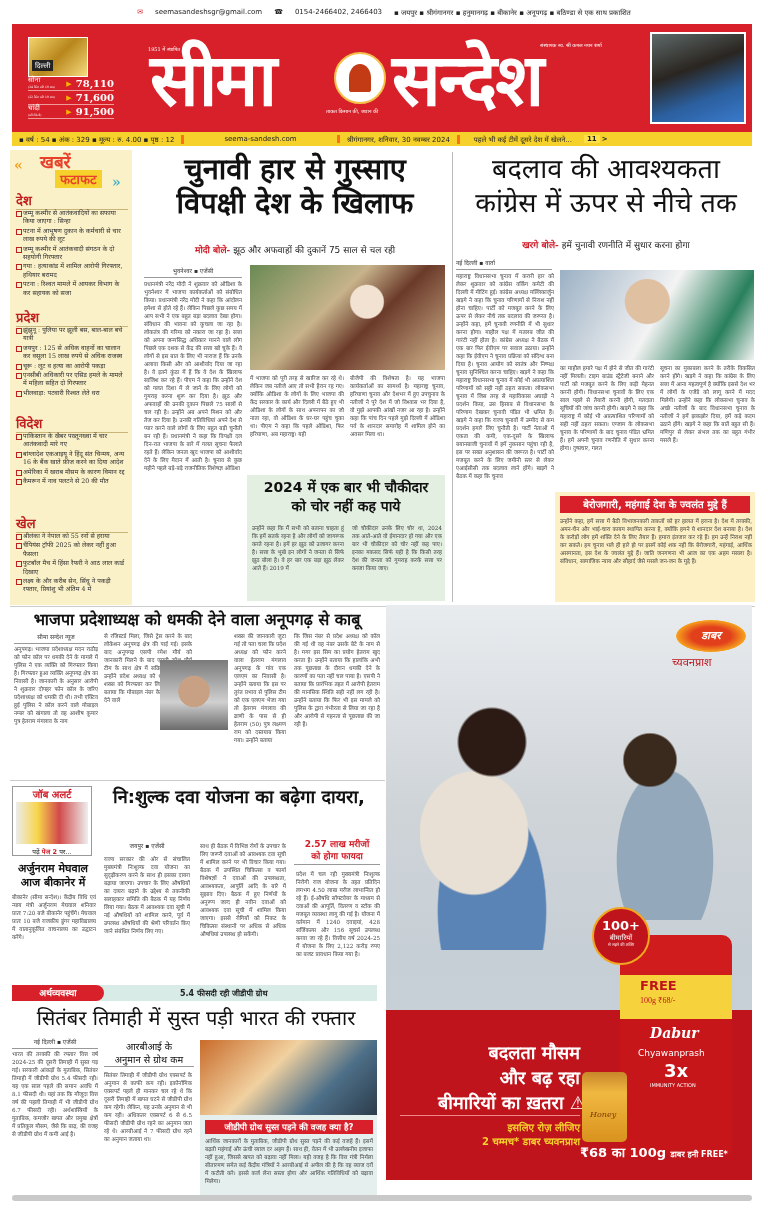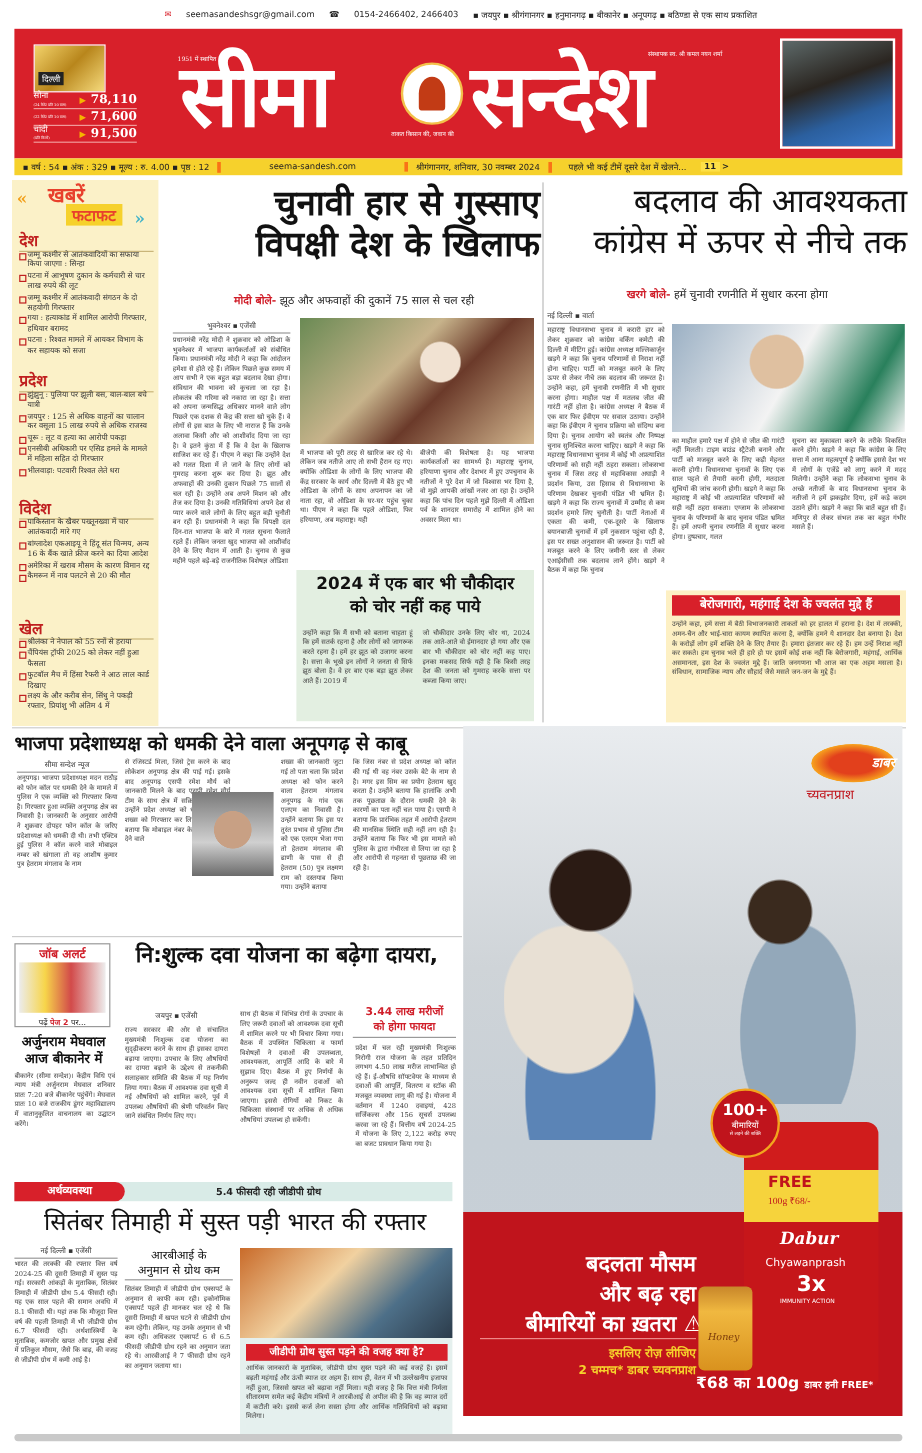--- a/index.html
+++ b/index.html
@@ -28,21 +28,21 @@
 
 .side{left:10px;top:150px;width:122px;height:455px;background:#fbf1c8}
 .sb1{left:40px;top:150px;color:#e8402c;font-size:17px;font-weight:bold;font-family:"DejaVu Sans",sans-serif}
 .sb2{left:55px;top:170px;background:#f6d12c;color:#e8402c;font-size:13px;font-weight:bold;font-family:"DejaVu Sans",sans-serif;padding:0 5px}
 .sb-ch{color:#f2a01c;font-size:14px;font-weight:bold}
 .sechead{left:16px;width:112px;color:#c01f1f;font-size:13px;font-weight:bold;border-bottom:1px solid #c9b57a;font-family:"DejaVu Sans",sans-serif}
 .blist{left:16px;width:112px;font-size:6.3px;line-height:8.4px;color:#333;list-style:none}
 .blist li{padding-left:7px;position:relative;margin-bottom:1px}
 .blist li:before{content:"";position:absolute;left:0;top:2px;width:4px;height:4px;border:1px solid #c01f1f;background:#fbf1c8}
 
-.h1{font-family:"DejaVu Sans",sans-serif;font-weight:bold;color:#111;text-align:right;line-height:34px}
+.h1{font-family:"DejaVu Sans",sans-serif;font-weight:bold;color:#111;text-align:center;line-height:34px}
 .sub{font-family:"DejaVu Sans",sans-serif;font-size:9px;text-align:center;color:#222}
 .sub b{color:#d01f2a}
 .dateline{font-size:6px;text-align:center;color:#333;border-bottom:1px solid #999;padding-bottom:2px}
 .body{font-size:5.6px;line-height:8px;color:#444;text-align:justify;overflow:hidden}
 .modi-img{left:250px;top:265px;width:195px;height:105px;background:radial-gradient(circle at 60% 35%,#f1e2d2 0 12%,transparent 13%),linear-gradient(135deg,#6a8a54,#c7b38b 40%,#6b3a2a 60%,#d4b890)}
 .khar-img{left:560px;top:270px;width:194px;height:90px;background:radial-gradient(circle at 45% 35%,#dfc0a0 0 18%,transparent 19%),linear-gradient(120deg,#9bb0c4,#f3f3f3 50%,#29805c 80%,#f3f3f3)}
 .greenbox{left:247px;top:475px;width:198px;height:126px;background:#e3efe1}
 .h2{font-family:"DejaVu Sans",sans-serif;font-weight:bold;text-align:center;color:#111}
 .redbar{left:560px;top:496px;width:190px;height:17px;background:#d8202a;color:#fff;font-family:"DejaVu Sans",sans-serif;font-size:10px;text-align:center;font-weight:bold;line-height:17px}
 .yelbox{left:555px;top:492px;width:200px;height:110px;background:#fdf0c4}
@@ -51,21 +51,21 @@
 .accused{left:160px;top:660px;width:68px;height:70px;background:radial-gradient(circle at 50% 45%,#c8a084 0 30%,transparent 31%),linear-gradient(#7a7a7a,#d0d0d0 60%,#6b6b6b)}
 .jobbox{left:12px;top:786px;width:80px;height:70px;border:1px solid #999;background:#fff}
 .jobhead{left:12px;top:787px;width:80px;text-align:center;color:#d01f2a;font-size:10px;font-weight:bold;font-family:"DejaVu Sans",sans-serif}
 .jobimg{left:16px;top:802px;width:72px;height:42px;background:linear-gradient(90deg,#ececec,#f7d54a 30%,#d24a4a 60%,#eee)}
 .jobmore{left:12px;top:847px;width:80px;text-align:center;font-size:6.5px;font-family:"DejaVu Sans",sans-serif}
 .jobmore b{color:#d01f2a}
 .ad{left:386px;top:605px;width:366px;height:575px;background:linear-gradient(#e9ecef,#cfd4d8 35%,#c7cfd6 60%,#c8d0d8)}
 .adperson{left:420px;top:690px;width:180px;height:260px;background:radial-gradient(circle at 40% 20%,#2b1b14 0 14%,transparent 15%),radial-gradient(ellipse at 30% 55%,#e8e0d4 0 30%,transparent 31%),radial-gradient(ellipse at 40% 85%,#5b84b6 0 35%,transparent 36%)}
 .adchild{left:590px;top:720px;width:150px;height:200px;background:radial-gradient(circle at 40% 20%,#3a2a1e 0 14%,transparent 15%),radial-gradient(ellipse at 50% 70%,#93a8ba 0 45%,transparent 46%)}
 .adred{left:386px;top:1010px;width:366px;height:170px;background:#c0141c}
-.dablogo{left:676px;top:620px;width:70px;height:32px;background:radial-gradient(ellipse,#e2401c 40%,#f7a21e 70%,transparent 72%);border-radius:50%;color:#fff;font-family:"DejaVu Sans",sans-serif;font-size:11px;font-weight:bold;text-align:right;line-height:32px;font-style:italic}
+.dablogo{left:676px;top:620px;width:70px;height:32px;background:radial-gradient(ellipse,#e2401c 40%,#f7a21e 70%,transparent 72%);border-radius:50%;color:#fff;font-family:"DejaVu Sans",sans-serif;font-size:11px;font-weight:bold;text-align:center;line-height:32px;font-style:italic}
 .dabsub{left:672px;top:654px;color:#c0141c;font-family:"DejaVu Sans",sans-serif;font-weight:normal;font-size:11px}
 .jar{left:620px;top:935px;width:112px;height:220px;background:linear-gradient(#d01c1c,#d01c1c 18%,#f6d33c 18%,#f6d33c 38%,#c6161a 38%);border-radius:10px 10px 6px 6px}
 .badge100{left:592px;top:907px;width:58px;height:58px;border-radius:50%;background:#c0141c;border:2px solid #f2a51e;color:#fff;text-align:center;font-family:"DejaVu Sans",sans-serif}
 .adtext{left:400px;font-family:"DejaVu Sans",sans-serif;color:#fff;font-weight:bold;text-align:right;width:180px}
 .honey{left:582px;top:1072px;width:45px;height:70px;background:linear-gradient(#c8862a,#f0b840 30%,#d9921e);border-radius:5px}
 .offer{left:580px;top:1143px;color:#fff;font-family:"DejaVu Sans",sans-serif;font-weight:bold;font-size:13px}
 .offer small{font-size:8px}
 .econtag{left:12px;top:985px;width:92px;height:16px;background:#d8202a;color:#fff;font-family:"DejaVu Sans",sans-serif;font-weight:bold;font-size:9px;text-align:center;line-height:16px;border-radius:0 8px 8px 0}
 .econbar{left:12px;top:985px;width:365px;height:16px;background:#d9ebe7}
 .gdpimg{left:200px;top:1040px;width:177px;height:75px;background:linear-gradient(135deg,#c96b2a,#f1d1a0 40%,#4d6f88 70%,#2c3c4b)}
@@ -193,21 +193,21 @@
 <div class="abs body" style="left:456px;top:272px;width:98px;height:330px">महाराष्ट्र विधानसभा चुनाव में करारी हार को लेकर शुक्रवार को कांग्रेस वर्किंग कमेटी की दिल्ली में मीटिंग हुई। कांग्रेस अध्यक्ष मल्लिकार्जुन खड़गे ने कहा कि चुनाव परिणामों से निराश नहीं होना चाहिए। पार्टी को मजबूत करने के लिए ऊपर से लेकर नीचे तक बदलाव की जरूरत है। उन्होंने कहा, हमें चुनावी रणनीति में भी सुधार करना होगा। माहौल पक्ष में मतलब जीत की गारंटी नहीं होता है। कांग्रेस अध्यक्ष ने बैठक में एक बार फिर ईवीएम पर सवाल उठाया। उन्होंने कहा कि ईवीएम ने चुनाव प्रक्रिया को संदिग्ध बना दिया है। चुनाव आयोग को स्वतंत्र और निष्पक्ष चुनाव सुनिश्चित करना चाहिए। खड़गे ने कहा कि महाराष्ट्र विधानसभा चुनाव में कोई भी अप्रत्याशित परिणामों को सही नहीं ठहरा सकता। लोकसभा चुनाव में जिस तरह से महाविकास अघाड़ी ने प्रदर्शन किया, उस हिसाब से विधानसभा के परिणाम देखकर चुनावी पंडित भी भ्रमित हैं। खड़गे ने कहा कि राज्य चुनावों में उम्मीद से कम प्रदर्शन हमारे लिए चुनौती है। पार्टी नेताओं में एकता की कमी, एक-दूसरे के खिलाफ बयानबाजी चुनावों में हमें नुकसान पहुंचा रही है, इस पर सख्त अनुशासन की जरूरत है। पार्टी को मजबूत करने के लिए जमीनी स्तर से लेकर एआईसीसी तक बदलाव लाने होंगे। खड़गे ने बैठक में कहा कि चुनाव</div>
 <div class="abs khar-img"></div>
 <div class="abs body" style="left:560px;top:364px;width:94px;height:128px">का माहौल हमारे पक्ष में होने से जीत की गारंटी नहीं मिलती। टाइम बाउंड स्ट्रैटेजी बनाने और पार्टी को मजबूत करने के लिए कड़ी मेहनत करनी होगी। विधानसभा चुनावों के लिए एक साल पहले से तैयारी करनी होगी, मतदाता सूचियों की जांच करनी होगी। खड़गे ने कहा कि महाराष्ट्र में कोई भी अप्रत्याशित परिणामों को सही नहीं ठहरा सकता। एग्जाम के लोकसभा चुनाव के परिणामों के बाद चुनाव पंडित भ्रमित हैं। हमें अपनी चुनाव रणनीति में सुधार करना होगा। दुष्प्रचार, गलत</div>
 <div class="abs body" style="left:660px;top:364px;width:95px;height:128px">सूचना का मुकाबला करने के तरीके विकसित करने होंगे। खड़गे ने कहा कि कांग्रेस के लिए सत्ता में आना महत्वपूर्ण है क्योंकि इससे देश भर में लोगों के एजेंडे को लागू करने में मदद मिलेगी। उन्होंने कहा कि लोकसभा चुनाव के अच्छे नतीजों के बाद विधानसभा चुनाव के नतीजों ने हमें झकझोर दिया, हमें कड़े कदम उठाने होंगे। खड़गे ने कहा कि बातें बहुत सी हैं। मणिपुर से लेकर संभल तक का बहुत गंभीर मसले हैं।</div>
 <div class="abs yelbox"></div>
 <div class="abs redbar">बेरोजगारी, महंगाई देश के ज्वलंत मुद्दे हैं</div>
 <div class="abs body" style="left:560px;top:517px;width:192px;height:82px">उन्होंने कहा, हमें सत्ता में बैठी विभाजनकारी ताकतों को हर हालत में हराना है। देश में तरक्की, अमन-चैन और भाई-चारा कायम स्थापित करना है, क्योंकि हमने ये शानदार देश बनाया है। देश के करोड़ों लोग हमें शक्ति देने के लिए तैयार हैं। हमारा इंतजार कर रहे हैं। हम उन्हें निराश नहीं कर सकते। हम चुनाव भले ही हारे हो पर इसमें कोई शक नहीं कि बेरोजगारी, महंगाई, आर्थिक असमानता, इस देश के ज्वलंत मुद्दे हैं। जाति जनगणना भी आज का एक अहम मसला है। संविधान, सामाजिक न्याय और सौहार्द जैसे मसले जन-जन के मुद्दे हैं।</div>
 
 <div class="abs hrule" style="left:10px;top:606px;width:745px;background:#ccc"></div>
 
-<div class="abs h2" style="left:12px;top:608px;width:370px;font-size:16px;text-align:left">भाजपा प्रदेशाध्यक्ष को धमकी देने वाला अनूपगढ़ से काबू</div>
+<div class="abs h2" style="left:12px;top:608px;width:370px;font-size:16px;text-align:center">भाजपा प्रदेशाध्यक्ष को धमकी देने वाला अनूपगढ़ से काबू</div>
 <div class="abs dateline" style="left:14px;top:633px;width:84px">सीमा सन्देश न्यूज</div>
 <div class="abs body" style="left:14px;top:645px;width:84px;height:112px">अनूपगढ़। भाजपा प्रदेशाध्यक्ष मदन राठौड़ को फोन कॉल पर धमकी देने के मामले में पुलिस ने एक व्यक्ति को गिरफ्तार किया है। गिरफ्तार हुआ व्यक्ति अनूपगढ़ क्षेत्र का निवासी है। जानकारी के अनुसार आरोपी ने शुक्रवार दोपहर फोन कॉल के जरिए प्रदेशाध्यक्ष को धमकी दी थी। तभी एक्टिव हुई पुलिस ने कॉल करने वाले मोबाइल नम्बर को खंगाला तो वह आशीष कुमार पुत्र हेतराम मंगलाव के नाम</div>
 <div class="abs body" style="left:104px;top:632px;width:88px;height:125px">से रजिस्टर्ड मिला, जिसे ट्रेस करने के बाद लोकेशन अनूपगढ़ क्षेत्र की पाई गई। इसके बाद अनूपगढ़ एसपी रमेश मौर्य को जानकारी मिलने के बाद एसपी रमेश मौर्य टीम के साथ क्षेत्र में सक्रिय हो गए और उन्होंने प्रदेश अध्यक्ष को धमकी देने वाले शख्स को गिरफ्तार कर लिया है। एसपी ने बताया कि मोबाइल नंबर के अनुसार धमकी देने वाले</div>
 <div class="abs accused"></div>
 <div class="abs body" style="left:198px;top:632px;width:88px;height:125px;padding-left:36px">शख्स की जानकारी जुटा गई तो पता चला कि प्रदेश अध्यक्ष को फोन करने वाला हेतराम मंगलाव अनूपगढ़ के गांव एक एलएम का निवासी है। उन्होंने बताया कि इस पर तुरंत प्रभाव से पुलिस टीम को एक एलएम भेजा गया तो हेतराम मंगलाव की ढाणी के पास से ही हेतराम (50) पुत्र लक्ष्मण राम को दस्तयाब किया गया। उन्होंने बताया</div>
 <div class="abs body" style="left:294px;top:632px;width:86px;height:125px">कि जिस नंबर से प्रदेश अध्यक्ष को कॉल की गई थी वह नंबर उसके बेटे के नाम से है। मगर इस सिम का प्रयोग हेतराम खुद करता है। उन्होंने बताया कि हालांकि अभी तक पूछताछ के दौरान धमकी देने के कारणों का पता नहीं चल पाया है। एसपी ने बताया कि प्रारंभिक तहत में आरोपी हेतराम की मानसिक स्थिति सही नहीं लग रही है। उन्होंने बताया कि फिर भी इस मामले को पुलिस के द्वारा गंभीरता से लिया जा रहा है और आरोपी से गहनता से पूछताछ की जा रही है।</div>
 
 <div class="abs hrule" style="left:10px;top:780px;width:375px;background:#ccc"></div>
 
 <div class="abs jobbox"></div>
@@ -224,21 +224,21 @@
 </div>
 <div class="abs body" style="left:12px;top:893px;width:84px;height:80px">बीकानेर (सीमा सन्देश)। केंद्रीय विधि एवं न्याय मंत्री अर्जुनराम मेघवाल शनिवार प्रातः 7:20 बजे बीकानेर पहुंचेंगे। मेघवाल प्रातः 10 बजे राजकीय डूंगर महाविद्यालय में वातानुकूलित वाचनालय का उद्घाटन करेंगे।</div>
 
 <div class="abs h2" style="left:100px;top:785px;width:278px;font-size:18px;line-height:24px">
   <div>नि:शुल्क दवा योजना का बढ़ेगा दायरा,</div>
 </div>
 <div class="abs dateline" style="left:104px;top:842px;width:86px;border:none">जयपुर ▪ एजेंसी</div>
 <div class="abs body" style="left:104px;top:855px;width:86px;height:120px">राज्य सरकार की ओर से संचालित मुख्यमंत्री निःशुल्क दवा योजना का सुदृढ़ीकरण करने के साथ ही इसका दायरा बढ़ाया जाएगा। उपचार के लिए औषधियों का दायरा बढ़ाने के उद्देश्य से तकनीकी सलाहकार समिति की बैठक में यह निर्णय लिया गया। बैठक में आवश्यक दवा सूची में नई औषधियों को शामिल करने, पूर्व में उपलब्ध औषधियों की श्रेणी परिवर्तन किए जाने संबंधित निर्णय लिए गए।</div>
 <div class="abs body" style="left:200px;top:842px;width:86px;height:133px">साथ ही बैठक में विभिन्न रोगों के उपचार के लिए जरूरी दवाओं को आवश्यक दवा सूची में शामिल करने पर भी विचार किया गया। बैठक में उपस्थित चिकित्सा व फार्मा विशेषज्ञों ने दवाओं की उपलब्धता, आवश्यकता, आपूर्ति आदि के बारे में सुझाव दिए। बैठक में हुए निर्णयों के अनुरूप जल्द ही नवीन दवाओं को आवश्यक दवा सूची में शामिल किया जाएगा। इससे रोगियों को निकट के चिकित्सा संस्थानों पर अधिक से अधिक औषधियां उपलब्ध हो सकेंगी।</div>
 <div class="abs h2" style="left:294px;top:838px;width:86px;font-size:9px;color:#d01f2a;line-height:12px;border-bottom:1px solid #999;padding-bottom:2px">
-  <div>3.44 लाख मरीजों</div>
+  <div>2.57 लाख मरीजों</div>
   <div>को होगा फायदा</div>
 </div>
 <div class="abs body" style="left:296px;top:870px;width:84px;height:105px">प्रदेश में चल रही मुख्यमंत्री निःशुल्क निरोगी राज योजना के तहत प्रतिदिन लगभग 4.50 लाख मरीज लाभान्वित हो रहे हैं। ई-औषधि सॉफ्टवेयर के माध्यम से दवाओं की आपूर्ति, वितरण व स्टॉक की मजबूत व्यवस्था लागू की गई है। योजना में वर्तमान में 1240 दवाइयां, 428 सर्जिकल्स और 156 सूचर्स उपलब्ध करवा जा रहे हैं। वित्तीय वर्ष 2024-25 में योजना के लिए 2,122 करोड़ रुपए का बजट प्रावधान किया गया है।</div>
 
 <div class="abs econbar"></div>
 <div class="abs econtag">अर्थव्यवस्था</div>
 <div class="abs" style="left:180px;top:987px;font-family:'DejaVu Sans',sans-serif;font-size:8px;font-weight:bold">5.4 फीसदी रही जीडीपी ग्रोथ</div>
 <div class="abs h2" style="left:12px;top:1003px;width:368px;font-size:20px;font-weight:normal;line-height:30px">सितंबर तिमाही में सुस्त पड़ी भारत की रफ्तार</div>
 <div class="abs dateline" style="left:12px;top:1038px;width:86px">नई दिल्ली ▪ एजेंसी</div>
 <div class="abs body" style="left:12px;top:1050px;width:86px;height:140px">भारत की तरक्की की रफ्तार वित्त वर्ष 2024-25 की दूसरी तिमाही में सुस्त पड़ गई। सरकारी आंकड़ों के मुताबिक, सितंबर तिमाही में जीडीपी ग्रोथ 5.4 फीसदी रही। यह एक साल पहले की समान अवधि में 8.1 फीसदी थी। यहां तक कि मौजूदा वित्त वर्ष की पहली तिमाही में भी जीडीपी ग्रोथ 6.7 फीसदी रही। अर्थशास्त्रियों के मुताबिक, कमजोर खपत और प्रमुख क्षेत्रों में प्रतिकूल मौसम, जैसे कि बाढ़, की वजह से जीडीपी ग्रोथ में कमी आई है।</div>

